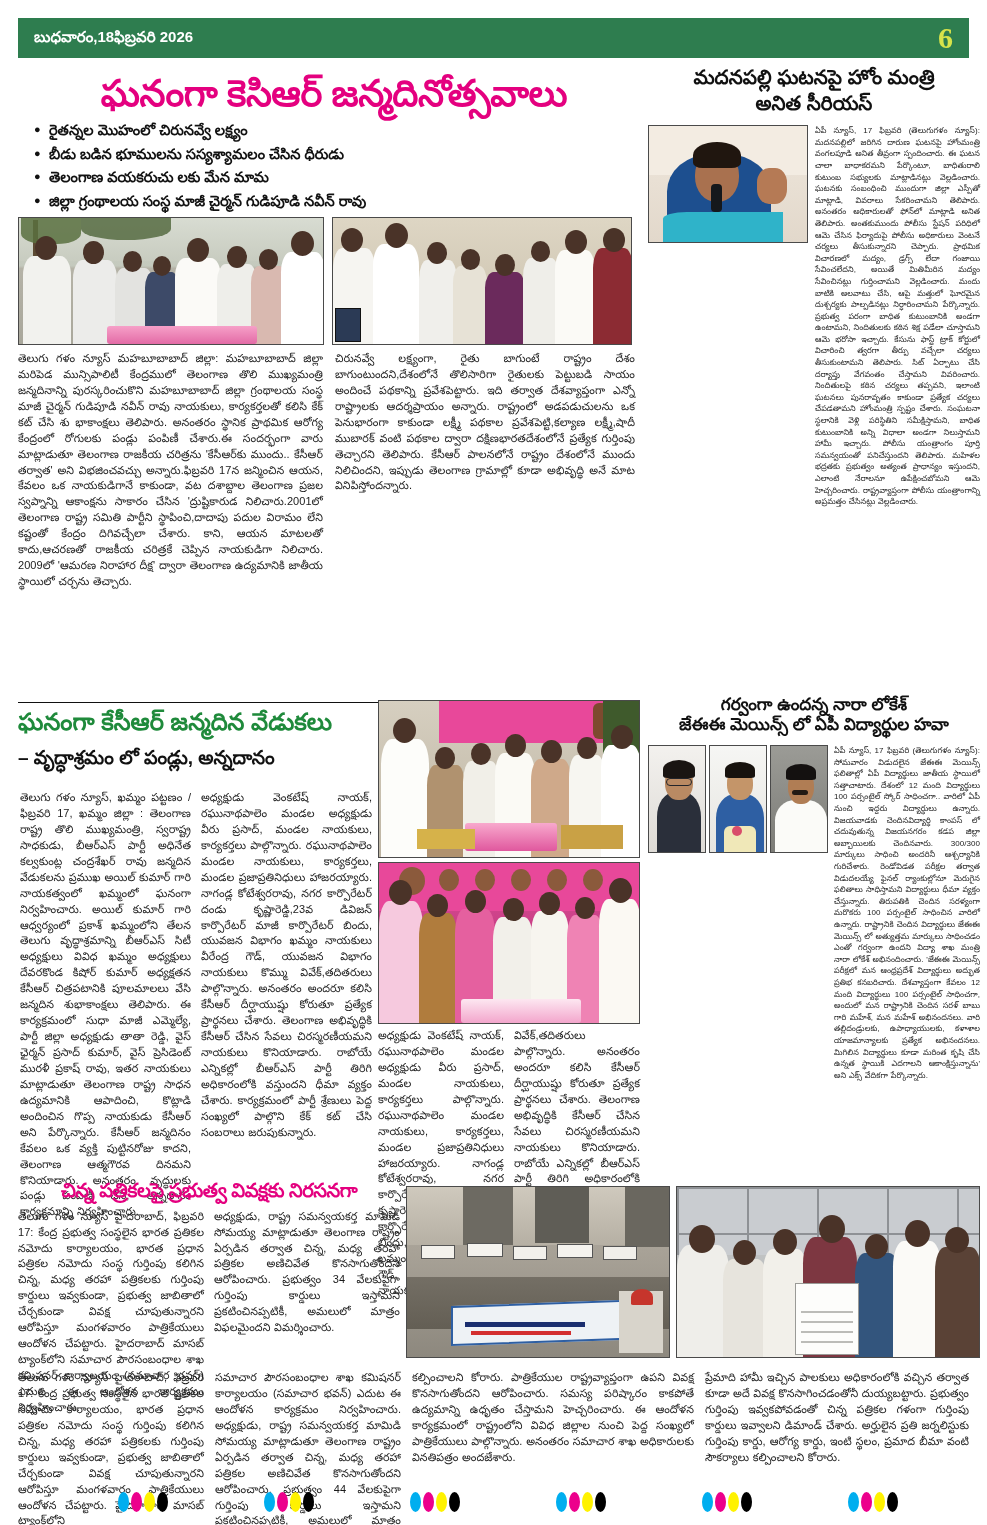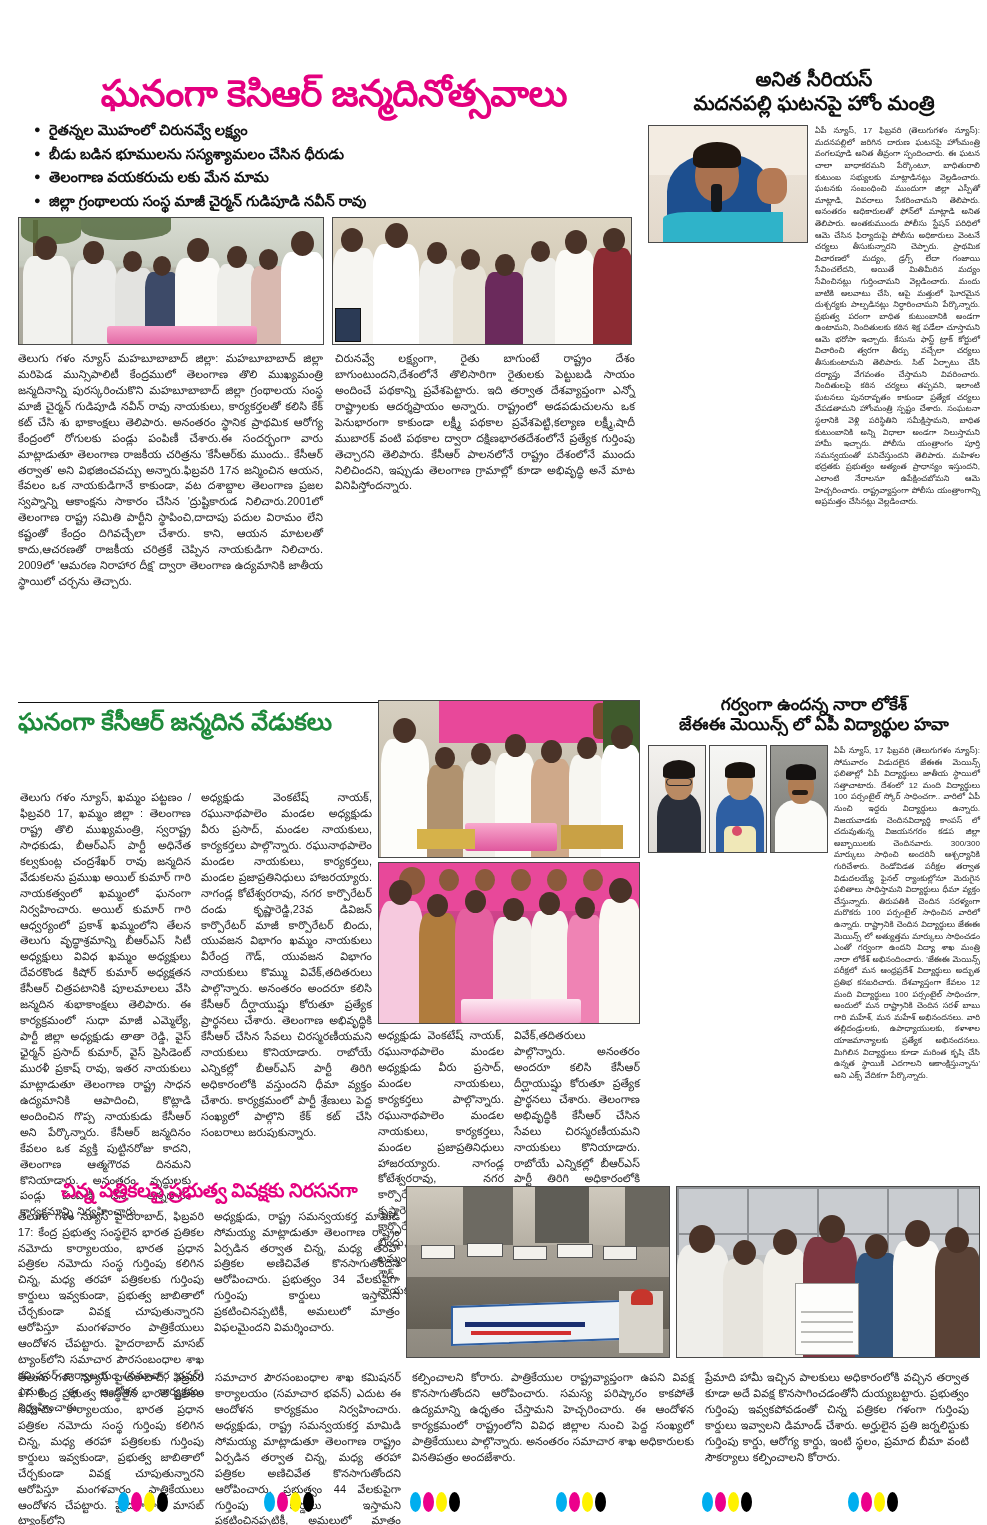--- a/index.html
+++ b/index.html
@@ -67,20 +67,24 @@
 
   
   .colorbar { position:absolute; left:0; top:1480px; width:987px; height:45px; }
   .regmark { position:absolute; top:12px; width:11px; height:20px; border-radius:50%; }
 </style>
 </head>
 <body>
 
 <div class="page">
 
+  <div class="masthead">
+    <div class="masthead-date">బుధవారం,18ఫిబ్రవరి 2026</div>
+    <div class="masthead-pageno">6</div>
+  </div>
 
   <div style="position:absolute;left:18px;top:66px;width:622px;">
 
     <div class="headline-red" id="mainHeadline">ఘనంగా కెసిఆర్ జన్మదినోత్సవాలు</div>
 
     <ul class="bullets">
       <li>రైతన్నల మొహంలో చిరునవ్వే లక్ష్యం</li>
       <li>బీడు బడిన భూములను సస్యశ్యామలం చేసిన ధీరుడు</li>
       <li>తెలంగాణ వయకరుచు లకు మేన మామ</li>
       <li>జిల్లా గ్రంథాలయ సంస్థ మాజీ చైర్మన్ గుడిపూడి నవీన్ రావు</li>
@@ -136,22 +140,22 @@
       </div>
     </div>
 
     <div style="display:flex;gap:12px;margin-top:6px;">
       <div class="bodytext" style="width:305px;">తెలుగు గళం న్యూస్ మహబూబాబాద్ జిల్లా:   మహబూబాబాద్ జిల్లా మరిపెడ మున్సిపాలిటీ కేంద్రములో తెలంగాణ తొలి ముఖ్యమంత్రి జన్మదినాన్ని పురస్కరించుకొని మహబూబాబాద్ జిల్లా గ్రంథాలయ సంస్థ మాజీ చైర్మన్ గుడిపూడి నవీన్ రావు నాయకులు, కార్యకర్తలతో కలిసి కేక్ కట్ చేసి శు భాకాంక్షలు తెలిపారు. అనంతరం స్థానిక ప్రాథమిక ఆరోగ్య కేంద్రంలో రోగులకు పండ్లు పంపిణీ చేశారు.ఈ సందర్భంగా వారు మాట్లాడుతూ తెలంగాణ రాజకీయ చరిత్రను 'కేసీఆర్‌కు ముందు.. కేసీఆర్ తర్వాత' అని విభజించవచ్చు అన్నారు.ఫిబ్రవరి 17న జన్మించిన ఆయన, కేవలం ఒక నాయకుడిగానే కాకుండా, వట దశాబ్దాల తెలంగాణ ప్రజల స్వప్నాన్ని ఆకాంక్షను సాకారం చేసిన 'ద్రుష్టికారుడ నిలిచారు.2001లో తెలంగాణ రాష్ట్ర సమితి పార్టీని స్థాపించి,దాదాపు పదుల విరామం లేని కష్టంతో కేంద్రం దిగివచ్చేలా చేశారు. కాని, ఆయన మాటలతో కాదు,ఆచరణతో రాజకీయ చరిత్రకే చెప్పిన నాయకుడిగా నిలిచారు. 2009లో 'ఆమరణ నిరాహార దీక్ష' ద్వారా తెలంగాణ ఉద్యమానికి జాతీయ స్థాయిలో చర్చను తెచ్చారు.</div>
       <div class="bodytext" style="width:300px;">చిరునవ్వే లక్ష్యంగా, రైతు బాగుంటే రాష్ట్రం దేశం బాగుంటుందని,దేశంలోనే తొలిసారిగా రైతులకు పెట్టుబడి సాయం అందించే పథకాన్ని ప్రవేశపెట్టారు. ఇది తర్వాత దేశవ్యాప్తంగా ఎన్నో రాష్ట్రాలకు ఆదర్శప్రాయం అన్నారు. రాష్ట్రంలో అడపడుచులను ఒక పెనుభారంగా కాకుండా లక్ష్మీ పథకాల ప్రవేశపెట్టి,కల్యాణ లక్ష్మీ,షాదీ ముబారక్ వంటి పథకాల ద్వారా దక్షిణభారతదేశంలోనే ప్రత్యేక గుర్తింపు తెచ్చారని తెలిపారు. కేసీఆర్ పాలనలోనే రాష్ట్రం దేశంలోనే ముందు నిలిచిందని, ఇప్పుడు తెలంగాణ గ్రామాల్లో కూడా అభివృద్ధి అనే మాట వినిపిస్తోందన్నారు.</div>
     </div>
   </div>
 
   <div style="position:absolute;left:648px;top:66px;width:332px;">
+    <div class="headline-black" style="font-size:20px;text-align:center;">మదనపల్లి ఘటనపై హోం మంత్రి</div>
     <div class="headline-black" style="font-size:20px;text-align:center;margin-top:2px;">అనిత సీరియస్</div>
-    <div class="headline-black" style="font-size:20px;text-align:center;">మదనపల్లి ఘటనపై హోం మంత్రి</div>
 
     <div style="display:flex;gap:7px;margin-top:10px;">
       <div class="photo" style="width:160px;height:118px;flex:none;">
         <div style="position:absolute;inset:0;background:linear-gradient(#efe7dc,#e2d8cb);"></div>
         <div style="position:absolute;left:0;top:0;width:100%;height:42%;background:#f3ece2;"></div>
         <div style="position:absolute;left:18px;top:28px;width:104px;height:90px;background:#1d4f8f;border-radius:42% 42% 0 0;"></div>
         <div style="position:absolute;left:46px;top:24px;width:44px;height:52px;background:#a9714f;border-radius:48%;"></div>
         <div style="position:absolute;left:44px;top:16px;width:48px;height:26px;background:#20160f;border-radius:50% 50% 20% 20%;"></div>
         <div style="position:absolute;left:62px;top:58px;width:11px;height:28px;background:#15181c;border-radius:4px;"></div>
         <div style="position:absolute;left:108px;top:42px;width:30px;height:36px;background:#b57a55;border-radius:40%;"></div>
@@ -159,20 +163,21 @@
       </div>
       <div class="bodytext" style="flex:1;font-size:8px;">ఏపీ న్యూస్, 17 ఫిబ్రవరి (తెలుగుగళం న్యూస్): మదనపల్లిలో జరిగిన దారుణ ఘటనపై హోంమంత్రి వంగలపూడి అనిత తీవ్రంగా స్పందించారు. ఈ ఘటన చాలా బాధాకరమని పేర్కొంటూ, బాధితురాలి కుటుంబ సభ్యులకు మాట్లాడినట్లు వెల్లడించారు. ఘటనకు సంబంధించి ముందుగా జిల్లా ఎస్పీతో మాట్లాడి, వివరాలు సేకరించామని తెలిపారు. అనంతరం అధికారులతో ఫోన్‌లో మాట్లాడి అనిత తెలిపారు. అంతకుముందు పోలీసు స్టేషన్ పరిధిలో ఆమె చేసిన ఫిర్యాదుపై పోలీసు అధికారులు వెంటనే చర్యలు తీసుకున్నారని చెప్పారు. ప్రాథమిక విచారణలో మద్యం, డ్రగ్స్ లేదా గంజాయి సేవించలేదని, అయితే మితిమీరిన మద్యం సేవించినట్లు గుర్తించామని వెల్లడించారు. మందు బాటికి అలవాటు చేసి, ఆపై మత్తులో ఘోరమైన దుశ్చర్యకు పాల్పడినట్లు నిర్ధారించామని పేర్కొన్నారు. ప్రభుత్వ పరంగా బాధిత కుటుంబానికి అండగా ఉంటామని, నిందితులకు కఠిన శిక్ష పడేలా చూస్తామని ఆమె భరోసా ఇచ్చారు. కేసును ఫాస్ట్ ట్రాక్ కోర్టులో విచారించి త్వరగా తీర్పు వచ్చేలా చర్యలు తీసుకుంటామని తెలిపారు. సిట్ ఏర్పాటు చేసి దర్యాప్తు వేగవంతం చేస్తామని వివరించారు. నిందితులపై కఠిన చర్యలు తప్పవని, ఇలాంటి ఘటనలు పునరావృతం కాకుండా ప్రత్యేక చర్యలు చేపడతామని హోంమంత్రి స్పష్టం చేశారు. సంఘటనా స్థలానికి వెళ్లి పరిస్థితిని సమీక్షిస్తామని, బాధిత కుటుంబానికి అన్ని విధాలా అండగా నిలుస్తామని హామీ ఇచ్చారు. పోలీసు యంత్రాంగం పూర్తి సమన్వయంతో పనిచేస్తుందని తెలిపారు. మహిళల భద్రతకు ప్రభుత్వం అత్యంత ప్రాధాన్యం ఇస్తుందని, ఎలాంటి నేరాలనూ ఉపేక్షించబోమని ఆమె హెచ్చరించారు. రాష్ట్రవ్యాప్తంగా పోలీసు యంత్రాంగాన్ని అప్రమత్తం చేసినట్లు వెల్లడించారు.</div>
     </div>
   </div>
 
   <div style="position:absolute;left:648px;top:195px;width:332px;height:470px;overflow:hidden;"></div>
 
   <div style="position:absolute;left:18px;top:702px;width:622px;">
     <div class="rule" style="height:1px;width:622px;margin-bottom:6px;"></div>
     <div class="headline-green" style="font-size:24px;">ఘనంగా కేసీఆర్ జన్మదిన వేడుకలు</div>
+    <div class="subhead" style="font-size:19px;margin-top:12px;">– వృద్ధాశ్రమం లో పండ్లు, అన్నదానం</div>
   </div>
 
   <div style="position:absolute;left:378px;top:700px;width:262px;">
     <div class="photo" style="width:262px;height:158px;">
       <div style="position:absolute;inset:0;background:linear-gradient(#d6cfc0,#bdb4a2);"></div>
       <div style="position:absolute;left:60px;top:0;width:170px;height:42px;background:#e8489a;"></div>
       <div style="position:absolute;left:214px;top:2px;width:34px;height:36px;background:#7d4a2f;border-radius:6px;"></div>
       <div style="position:absolute;right:0;top:0;width:36px;height:70px;background:#3f5a2c;"></div>
       <div class="ppl" style="left:2px;width:48px;height:118px;background:#fdfdfa;"></div>
       <div class="head" style="left:14px;bottom:114px;width:23px;height:25px;"></div>

